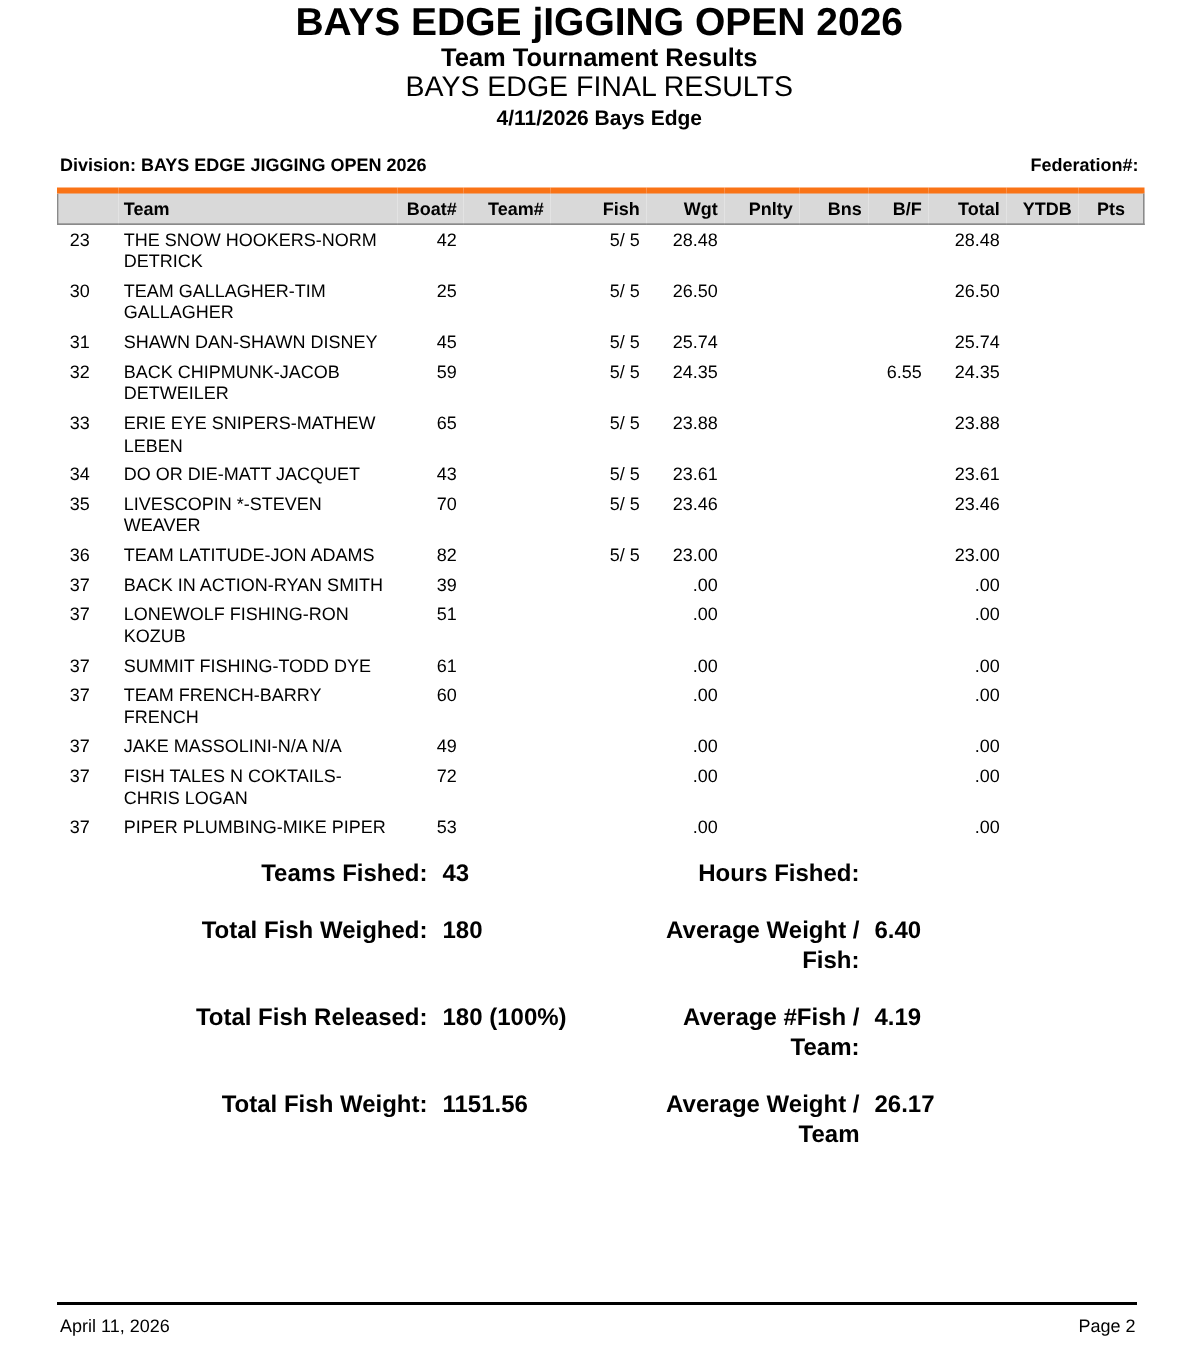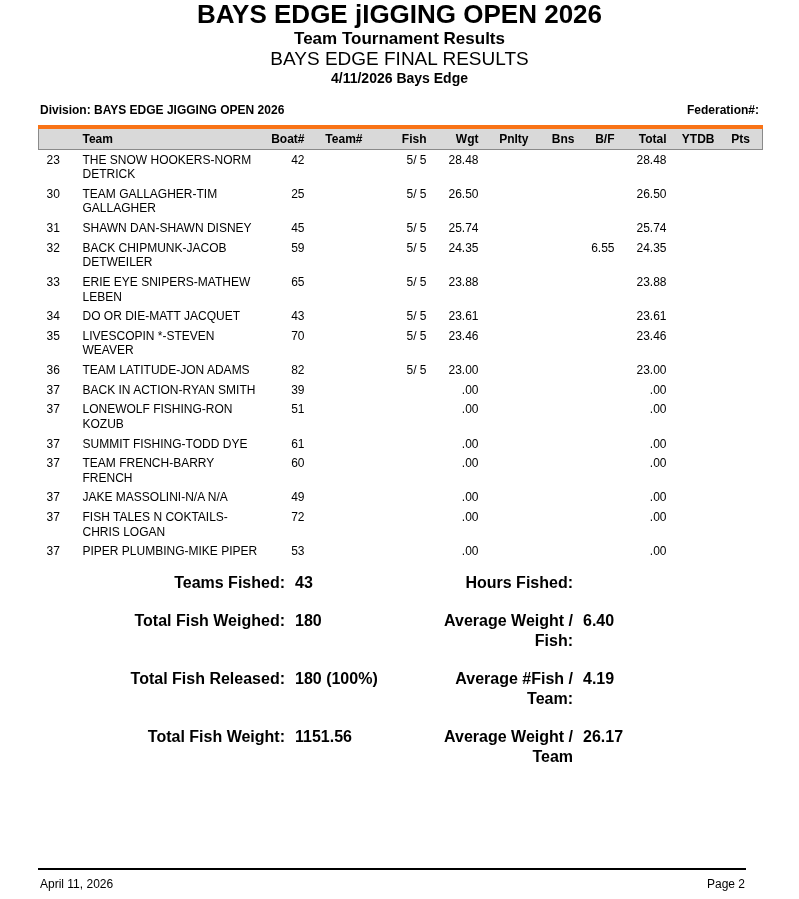--- a/index.html
+++ b/index.html
@@ -68,21 +68,21 @@
     row-gap: 18px;
     font-size: 16px;
     font-weight: bold;
     line-height: 1.25;
   }
   .summary .lbl { text-align: right; padding-right: 0; }
   .summary .val { text-align: left;  padding-left: 10px; }
   
   .footer {
     position: absolute;
-    left: 0; right: 16px; bottom: 8px;
+    left: 0; right: 4px; bottom: 8px;
   }
   .footer-rule {
     border: 0;
     border-top: 2px solid #000000;
     margin: 0 37px 0 38px;
   }
   .footer-row {
     display: flex; justify-content: space-between;
     margin: 7px 38px 0 40px;
     font-size: 12px;

